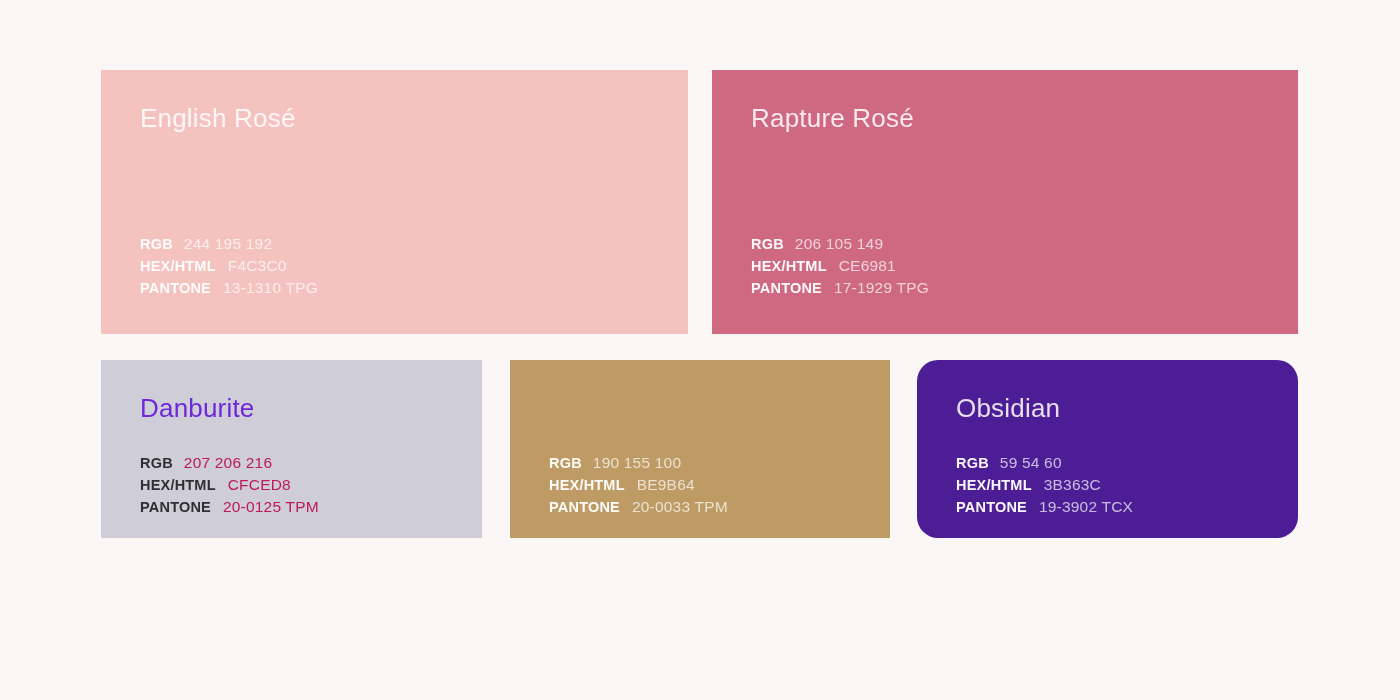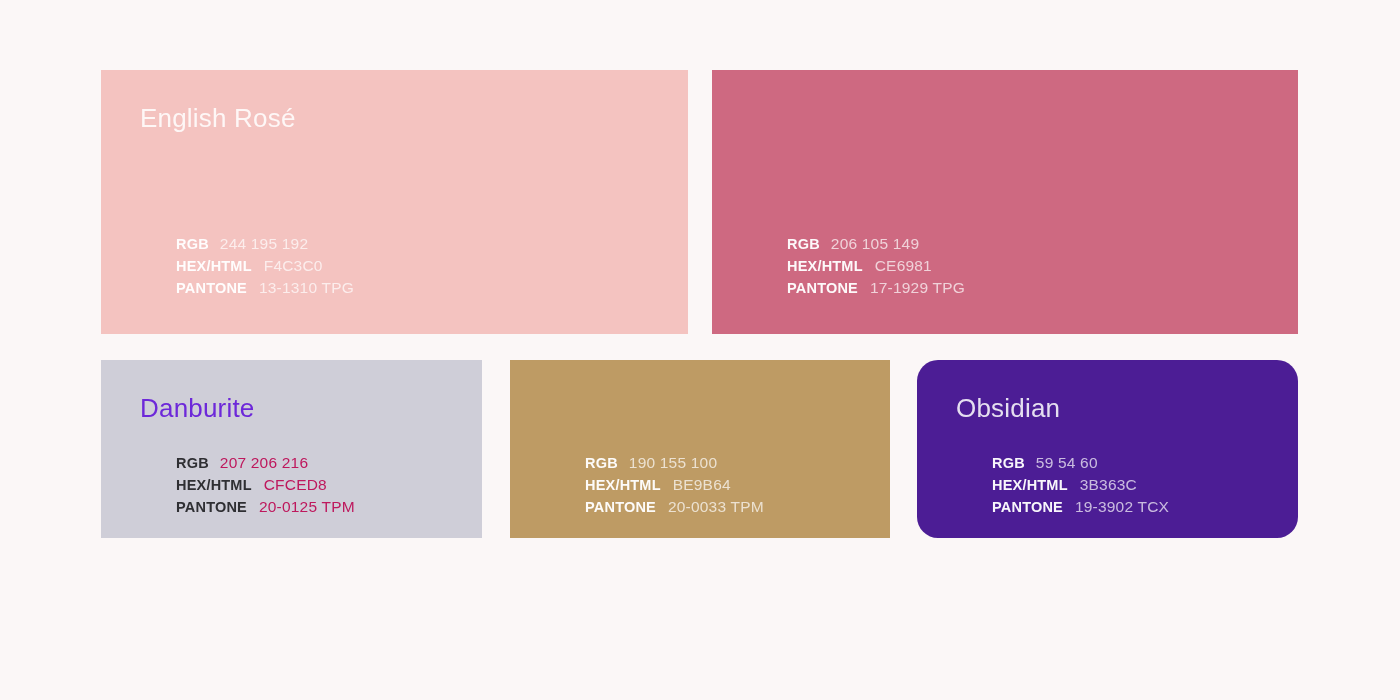--- a/index.html
+++ b/index.html
@@ -50,21 +50,20 @@
     display: flex;
     align-items: baseline;
     white-space: nowrap;
     line-height: 1.42;
   }
 
   .spec-label {
     font-size: 14.5px;
     font-weight: 700;
     letter-spacing: 0.2px;
-    margin-left: 36px;
   }
 
   .spec-value {
     font-size: 15.5px;
     font-weight: 400;
     letter-spacing: 0.2px;
   }
 
   
   .theme-light .swatch-title { color: rgba(255,255,255,0.86); }
@@ -117,20 +116,21 @@
       </div>
       <div class="spec-row">
         <span class="spec-label">PANTONE</span>
         <span class="gap-pantone"></span>
         <span class="spec-value">13-1310 TPG</span>
       </div>
     </div>
   </div>
 
   <div class="swatch-card theme-light" id="card-rapture-rose" style="background-color: rgb(206, 105, 129);">
+    <div class="swatch-title">Rapture Rosé</div>
     <div class="swatch-specs">
       <div class="spec-row">
         <span class="spec-label">RGB</span>
         <span class="gap-rgb"></span>
         <span class="spec-value">206 105 149</span>
       </div>
       <div class="spec-row">
         <span class="spec-label">HEX/HTML</span>
         <span class="gap-hex"></span>
         <span class="spec-value">CE6981</span>

